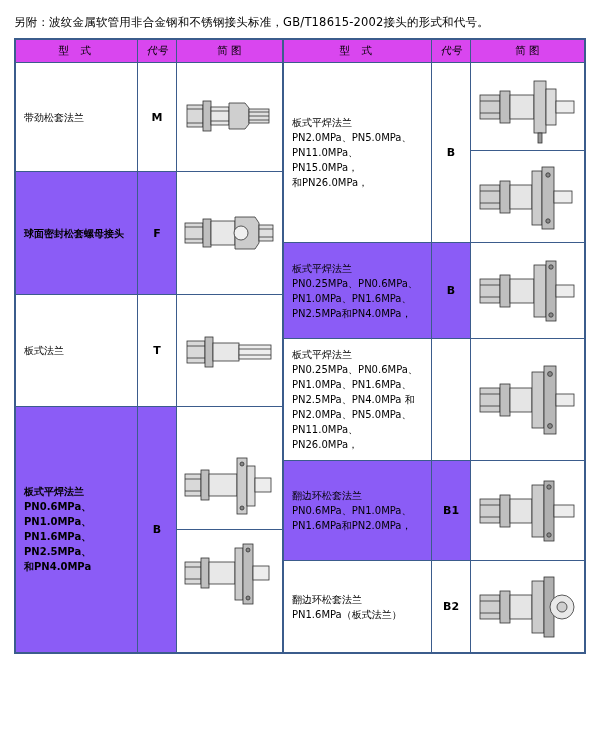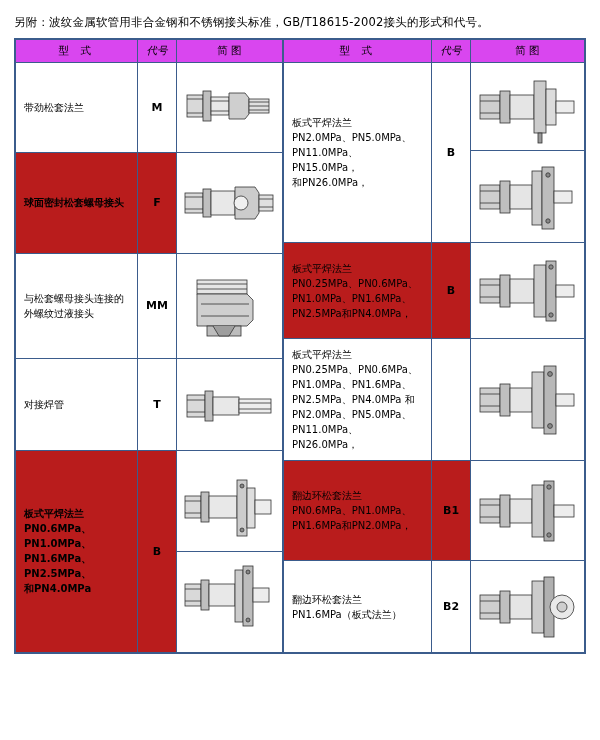--- a/index.html
+++ b/index.html
@@ -72,21 +72,21 @@
   }
   td.code-cell {
     text-align: center;
     font-size: 11px;
     font-weight: bold;
   }
   td.pic-cell {
     text-align: center;
     padding: 2px 0;
   }
-  tr.alt td { background: #b91c1c; }
+  tr.alt td { background: #8b5cf6; }
   tr.plain td { background: #ffffff; }
   td.white { background: #ffffff !important; }
   .fit {
     display: block;
     margin: 0 auto;
   }
   .title-strong { font-weight: bold; }
 </style>
 </head>
 <body>
@@ -149,42 +149,24 @@
                 <circle cx="62" cy="40" r="7" fill="#f0f0f0"></circle>
                 <line x1="6" y1="34" x2="24" y2="34"></line>
                 <line x1="6" y1="46" x2="24" y2="46"></line>
                 <line x1="80" y1="36" x2="94" y2="36"></line>
                 <line x1="80" y1="44" x2="94" y2="44"></line>
               </g>
             </svg>
           </td>
         </tr>
 
-        <tr class="plain" style="height:92px">
-          <td class="type-cell">与松套螺母接头连接的外螺纹过液接头</td>
-          <td class="code-cell">MM</td>
-          <td class="pic-cell">
-            <svg class="fit" width="100" height="84" viewBox="0 0 100 84">
-              <g stroke="#333" fill="#d9d9d9" stroke-width="0.8">
-                <rect x="18" y="16" width="50" height="14" fill="#e5e5e5"></rect>
-                <path d="M18 30 L68 30 L74 36 L74 56 L68 62 L18 62 Z" fill="#cfcfcf"></path>
-                <rect x="28" y="62" width="34" height="10" fill="#bdbdbd"></rect>
-                <line x1="18" y1="20" x2="68" y2="20"></line>
-                <line x1="18" y1="25" x2="68" y2="25"></line>
-                <line x1="22" y1="40" x2="70" y2="40"></line>
-                <line x1="22" y1="52" x2="70" y2="52"></line>
-                <path d="M34 62 L40 72 L50 72 L56 62" fill="#9e9e9e"></path>
-              </g>
-            </svg>
-          </td>
-        </tr>
 
 
         <tr class="plain" style="height:80px">
-          <td class="type-cell">对接焊管</td>
+          <td class="type-cell">板式法兰</td>
           <td class="code-cell">T</td>
           <td class="pic-cell">
             <svg class="fit" width="100" height="72" viewBox="0 0 100 72">
               <g stroke="#333" fill="#d9d9d9" stroke-width="0.8">
                 <rect x="8" y="26" width="18" height="22"></rect>
                 <rect x="26" y="22" width="8" height="30" fill="#bfbfbf"></rect>
                 <rect x="34" y="28" width="26" height="18" fill="#e8e8e8"></rect>
                 <rect x="60" y="30" width="32" height="14" fill="#ededed"></rect>
                 <line x1="60" y1="34" x2="92" y2="34"></line>
                 <line x1="60" y1="40" x2="92" y2="40"></line>

